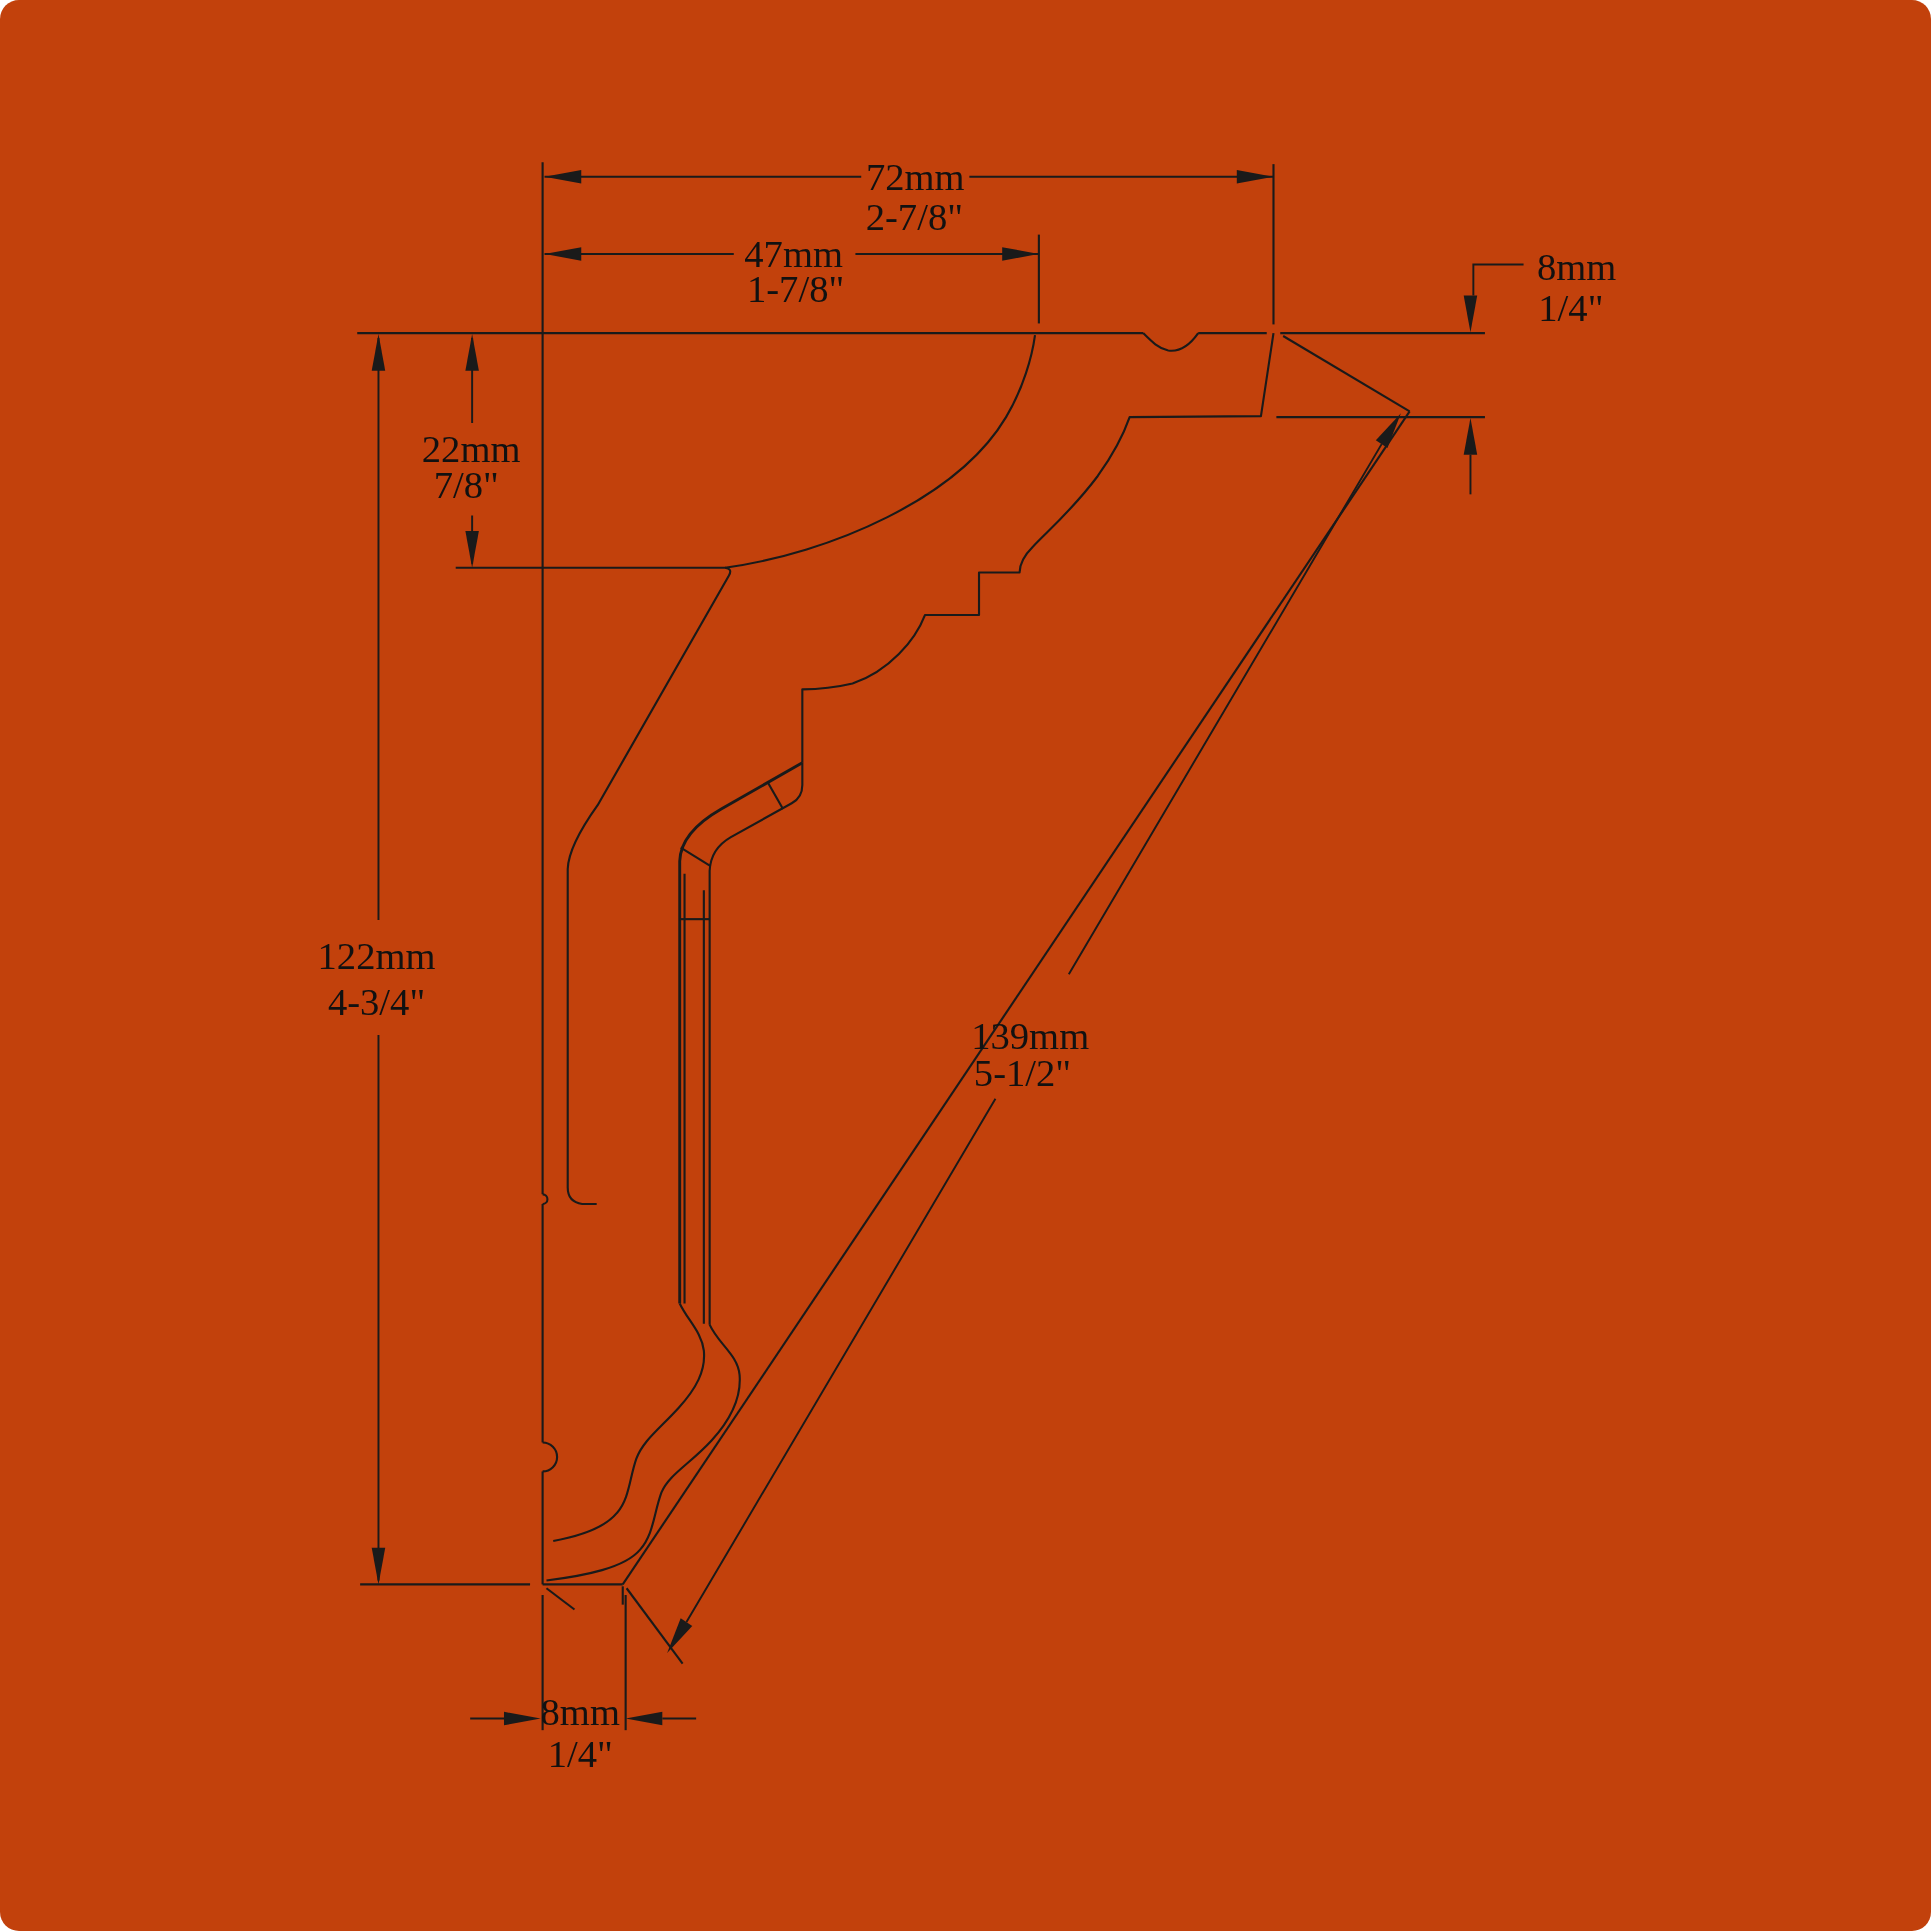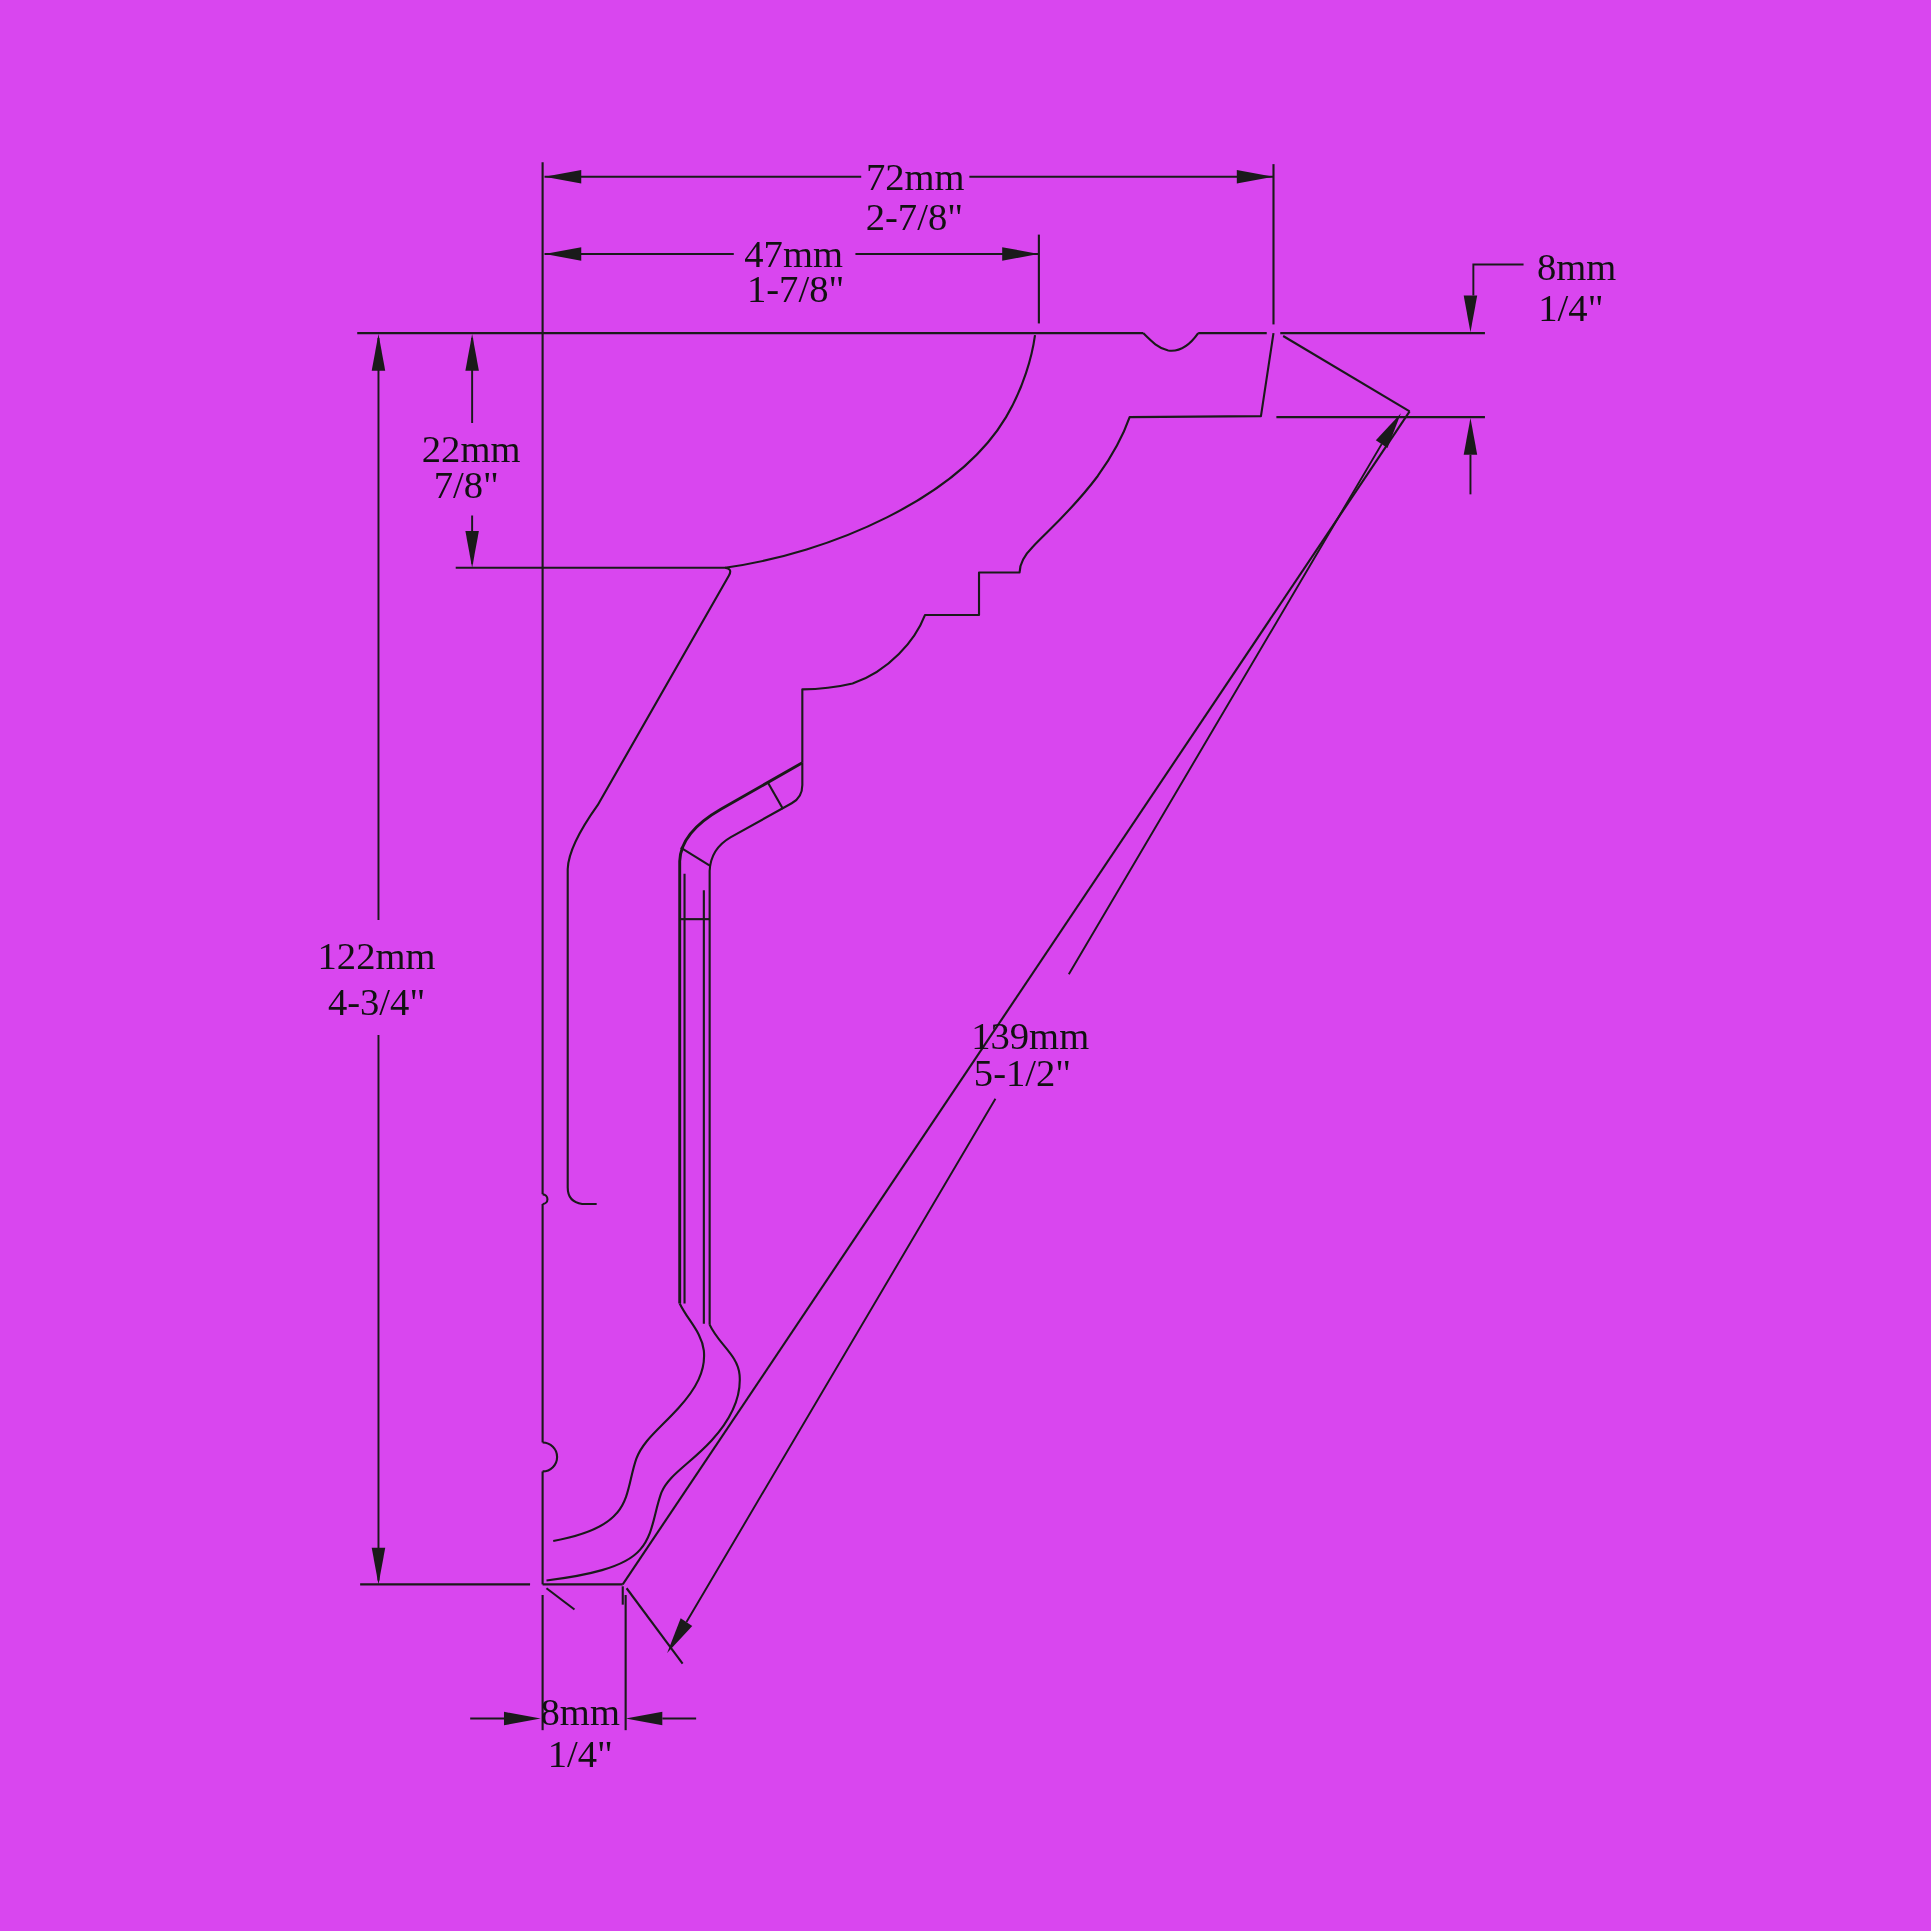--- a/index.html
+++ b/index.html
@@ -1,16 +1,16 @@
 <!DOCTYPE html>
 <html><head>
 <meta charset="utf-8">
 <style>
   html,body{margin:0;padding:0;background:#ffffff;}
-  .stage{width:1931px;height:1931px;position:relative;background:#d946ef;}
+  .stage{width:1931px;height:1931px;position:relative;background:#c2410c;border-radius:19px;}
   svg{display:block;}
   text{font-family:"Liberation Serif","DejaVu Serif",serif;font-size:40px;fill:#111111;}
 </style>
 </head>
 <body>
 
 <div class="stage">
 <svg width="1931" height="1931" viewBox="0 0 2000 2000" xmlns="http://www.w3.org/2000/svg">
 
   <g stroke="#1a1a1a" stroke-width="2.2" fill="none" stroke-linejoin="round" stroke-linecap="butt">

